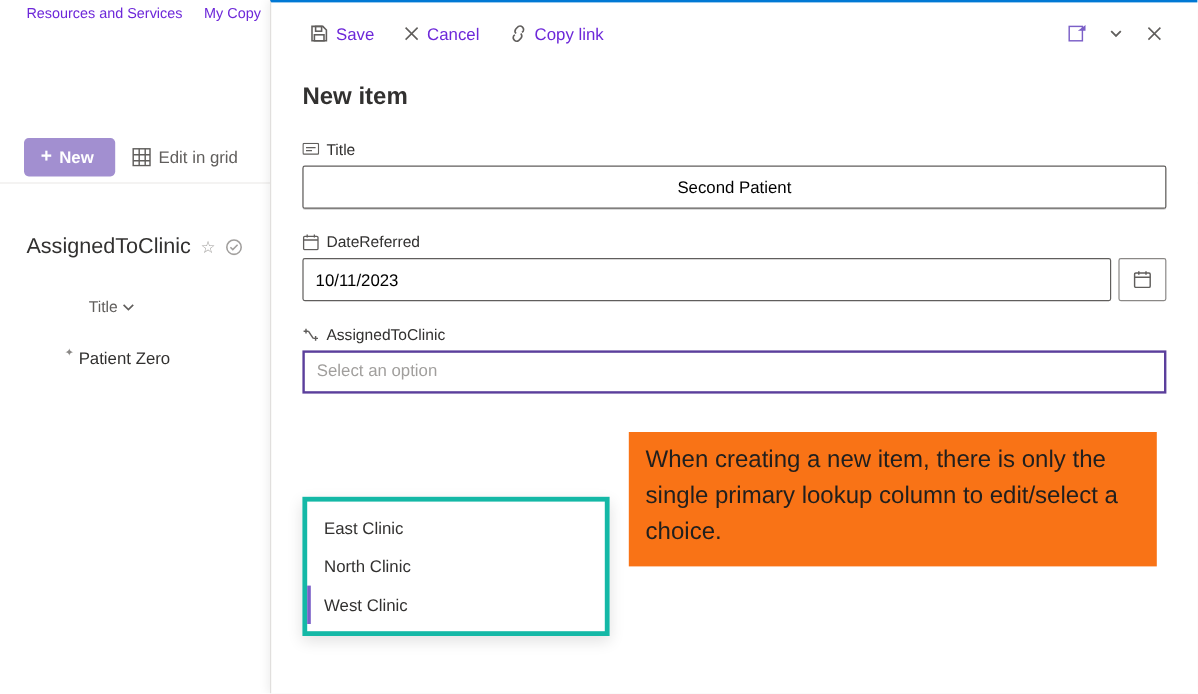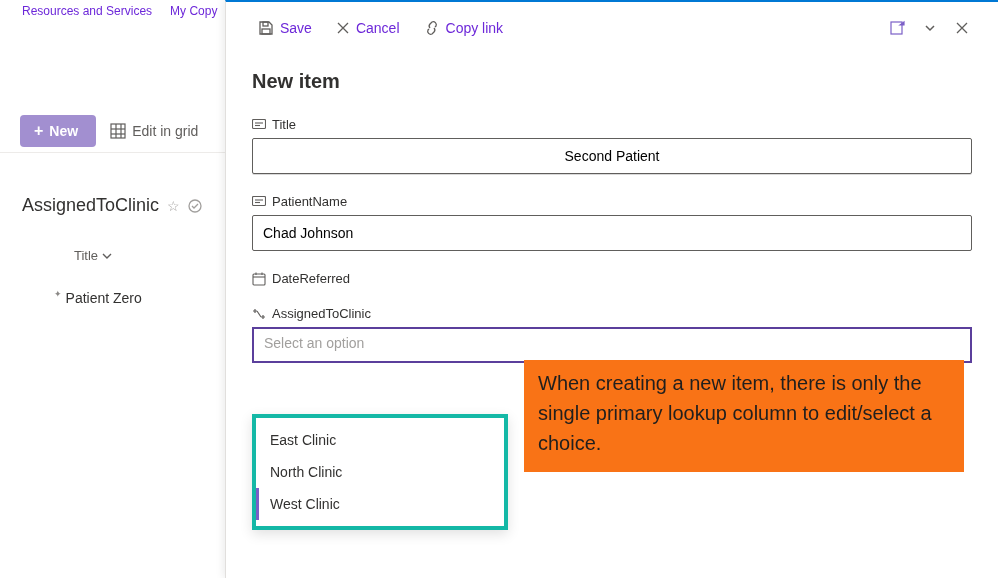--- a/index.html
+++ b/index.html
@@ -342,46 +342,46 @@
               <rect x="0.5" y="0.5" width="13" height="9" rx="1"></rect>
               <line x1="3" y1="4" x2="11" y2="4"></line>
               <line x1="3" y1="6.5" x2="8" y2="6.5"></line>
             </svg>
         </span>
         <span>Title</span>
       </div>
       <input class="text-input shadow" value="Second Patient" style="">
     </div>
 
-    <div class="form-field">
-      <div class="field-label">
-        <span class="lbl-icon">
-          <svg width="14" height="12" viewBox="0 0 14 12" fill="none" stroke="#605e5c" stroke-width="1.1">
-              <rect x="0.5" y="0.5" width="13" height="9" rx="1"></rect>
-              <line x1="3" y1="4" x2="11" y2="4"></line>
-              <line x1="3" y1="6.5" x2="8" y2="6.5"></line>
-            </svg>
-        </span>
-        <span>PatientName</span>
-      </div>
-      <input class="text-input" value="Chad Johnson" style="">
-    </div>
 
     <div class="form-field">
       <div class="field-label">
         <span class="lbl-icon">
           <svg width="14" height="14" viewBox="0 0 14 14" fill="none" stroke="#605e5c" stroke-width="1.1">
               <rect x="1" y="2" width="12" height="11" rx="1"></rect>
               <line x1="1" y1="5" x2="13" y2="5"></line>
               <line x1="4" y1="0.5" x2="4" y2="3"></line>
               <line x1="10" y1="0.5" x2="10" y2="3"></line>
             </svg>
         </span>
         <span>DateReferred</span>
       </div>
+      <div class="date-wrap">
+        <input class="text-input" value="10/11/2023" style="">
+        <div class="cal-btn">
+          <span>
+            <svg width="16" height="16" viewBox="0 0 16 16" fill="none" stroke="#605e5c" stroke-width="1.2">
+                <rect x="1.5" y="2.5" width="13" height="12" rx="1"></rect>
+                <line x1="1.5" y1="6" x2="14.5" y2="6"></line>
+                <line x1="5" y1="1" x2="5" y2="4"></line>
+                <line x1="11" y1="1" x2="11" y2="4"></line>
+              </svg>
+          </span>
+        </div>
+      </div>
     </div>
 
     <div class="form-field">
       <div class="field-label">
         <span class="lbl-icon">
           <svg width="14" height="12" viewBox="0 0 14 12" fill="none" stroke="#605e5c" stroke-width="1.2">
               <path d="M1 3 L5 3 M3 1 L3 5"></path>
               <path d="M13 9 L9 9 M11 11 L11 7"></path>
               <path d="M5 3 L9 9"></path>
             </svg>

